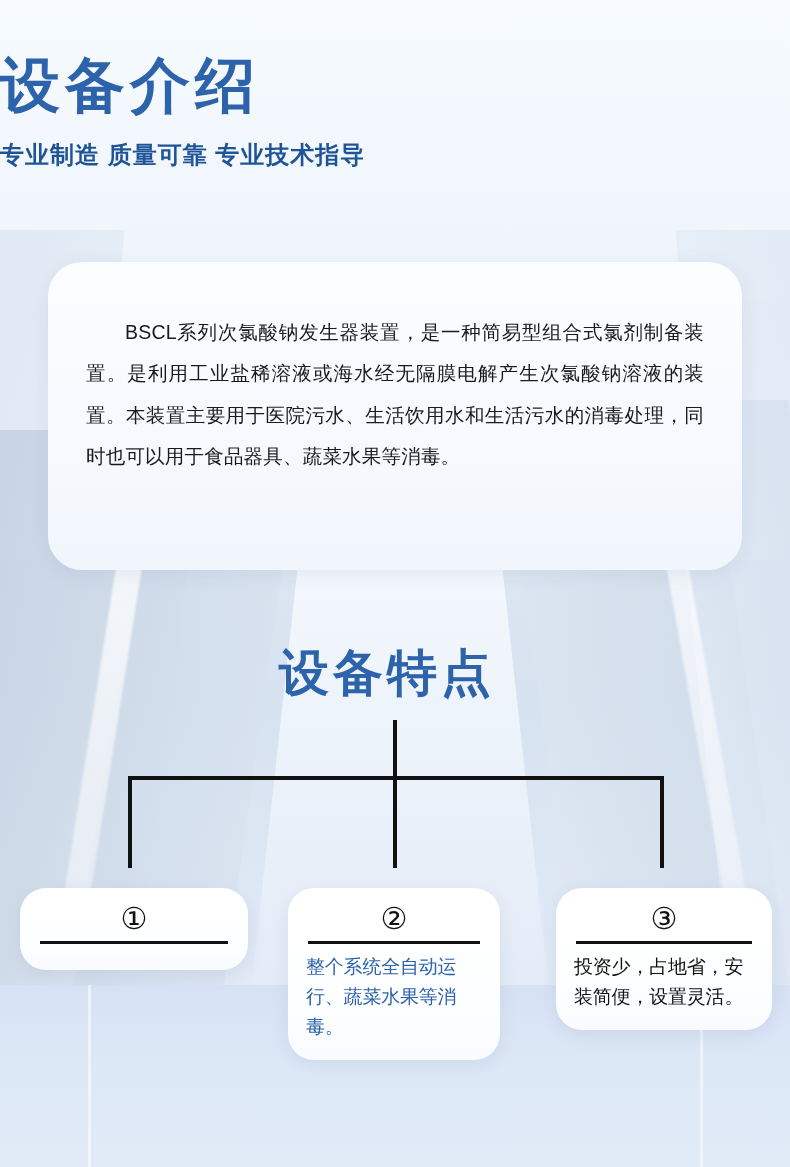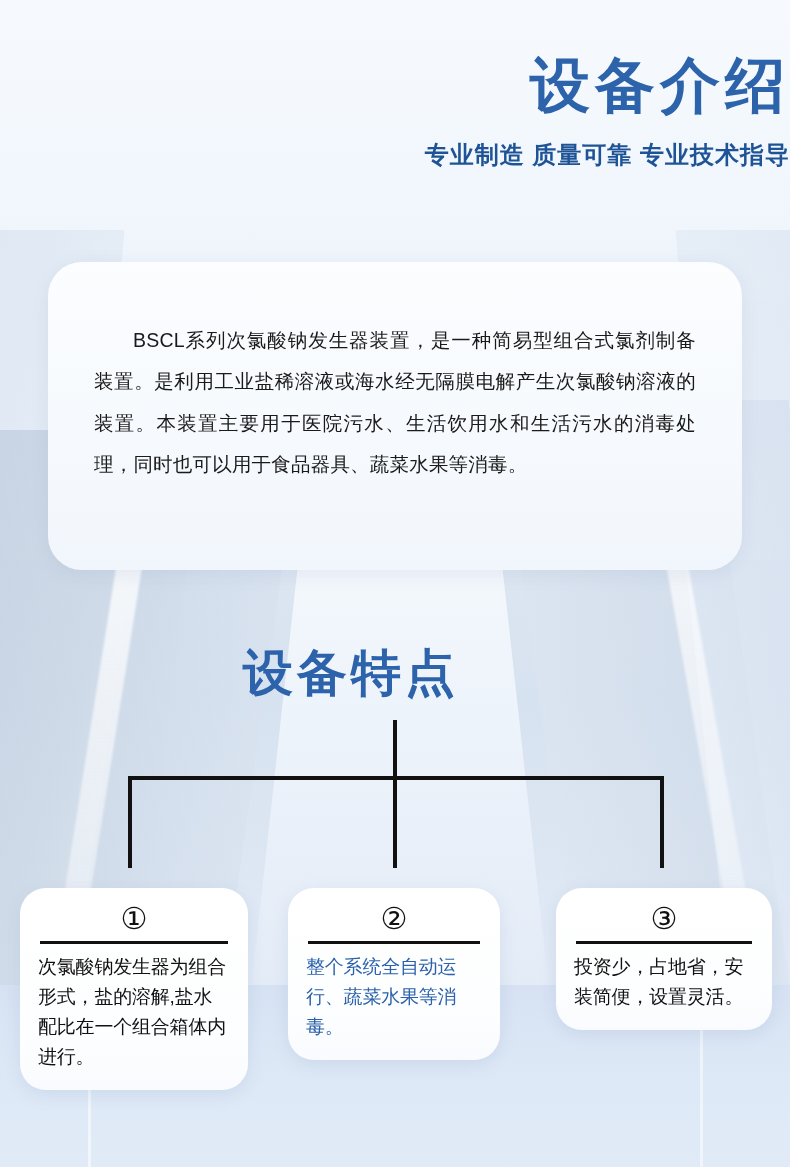--- a/index.html
+++ b/index.html
@@ -148,21 +148,21 @@
     transform: skewX(5deg);
     opacity: .8;
   }
 
   
   .header {
     position: absolute;
     left: 0;
     top: 0;
     width: 790px;
-    text-align: right;
+    text-align: left;
     z-index: 5;
   }
   .main-title {
     margin: 0;
     padding-top: 54px;
     font-size: 60px;
     line-height: 1.05;
     font-weight: bold;
     letter-spacing: 5px;
     color: #2c63ab;
@@ -184,21 +184,21 @@
     width: 694px;
     height: 308px;
     background: linear-gradient(180deg, #fbfdff 0%, #f6f9fd 60%, #f1f6fc 100%);
     border-radius: 34px;
     box-shadow: 0 4px 18px rgba(120,145,180,.14);
     z-index: 5;
     box-sizing: border-box;
     padding: 46px 34px 0 34px;
   }
   .intro-text {
-    margin: 12px;
+    margin: 4px;
     font-size: 19.5px;
     line-height: 2.12;
     color: #1a1a1a;
     text-indent: 2em;
     letter-spacing: .2px;
     text-align: justify;
   }
 
   
   .features-title {
@@ -206,20 +206,21 @@
     left: 0;
     top: 640px;
     width: 702px;
     margin: 0;
     text-align: center;
     font-size: 50px;
     font-weight: bold;
     letter-spacing: 4px;
     color: #2c63ab;
     z-index: 5;
+    padding-left: 36px;
   }
 
   
   .connector {
     position: absolute;
     left: 0;
     top: 720px;
     width: 790px;
     height: 175px;
     z-index: 4;
@@ -334,21 +335,20 @@
     <div class="conn-drop left"></div>
     <div class="conn-drop center"></div>
     <div class="conn-drop right"></div>
   </div>
 
   <div class="cards">
 
     <div class="card card-1">
       <div class="card-num">①</div>
       <div class="card-divider"></div>
-      <p class="card-text">次氯酸钠发生器为组合形式，盐的溶解,盐水配比在一个组合箱体内进行。</p>
     </div>
 
     <div class="card card-2">
       <div class="card-num">②</div>
       <div class="card-divider"></div>
       <p class="card-text accent">整个系统全自动运行、蔬菜水果等消毒。</p>
     </div>
 
     <div class="card card-3">
       <div class="card-num">③</div>

